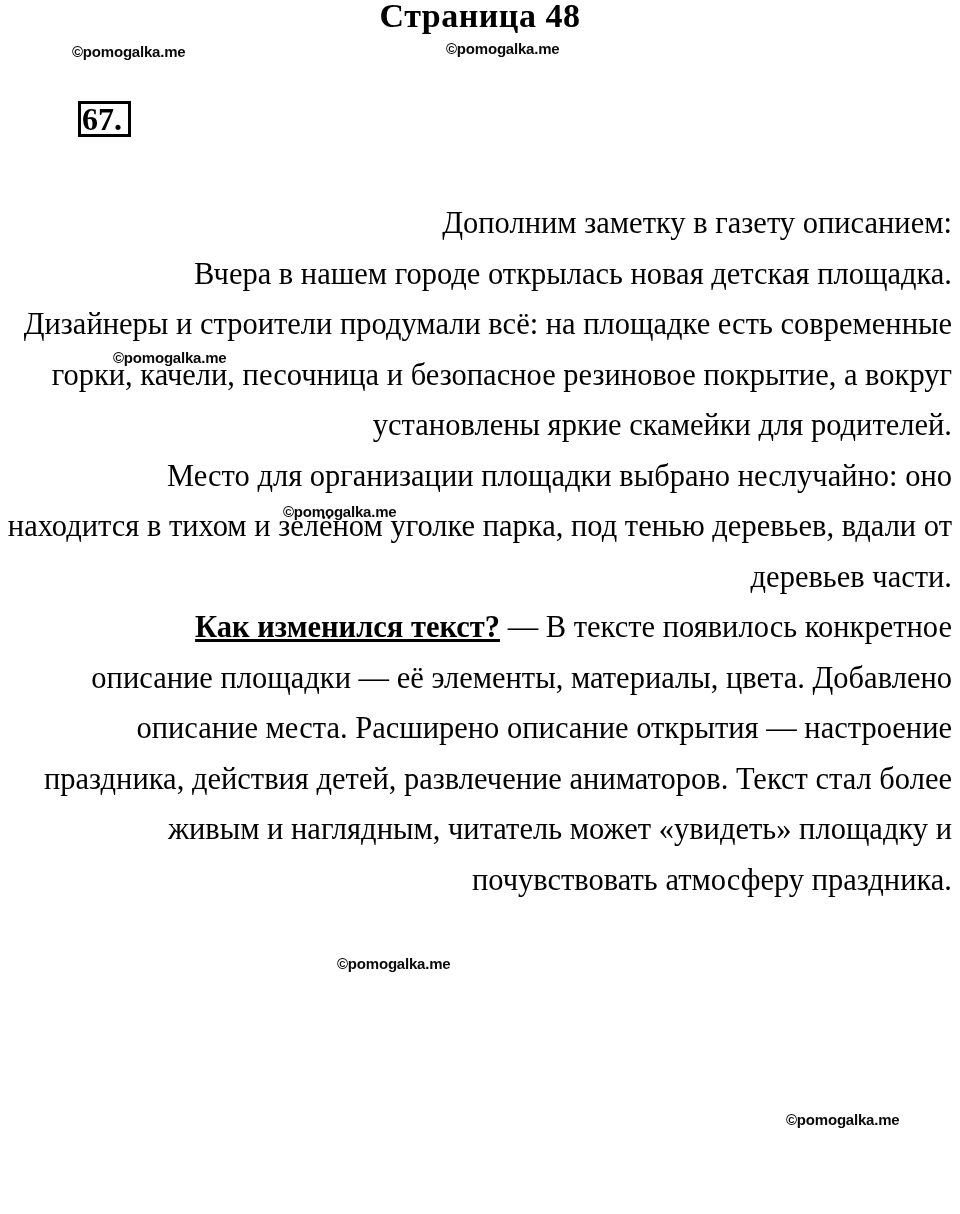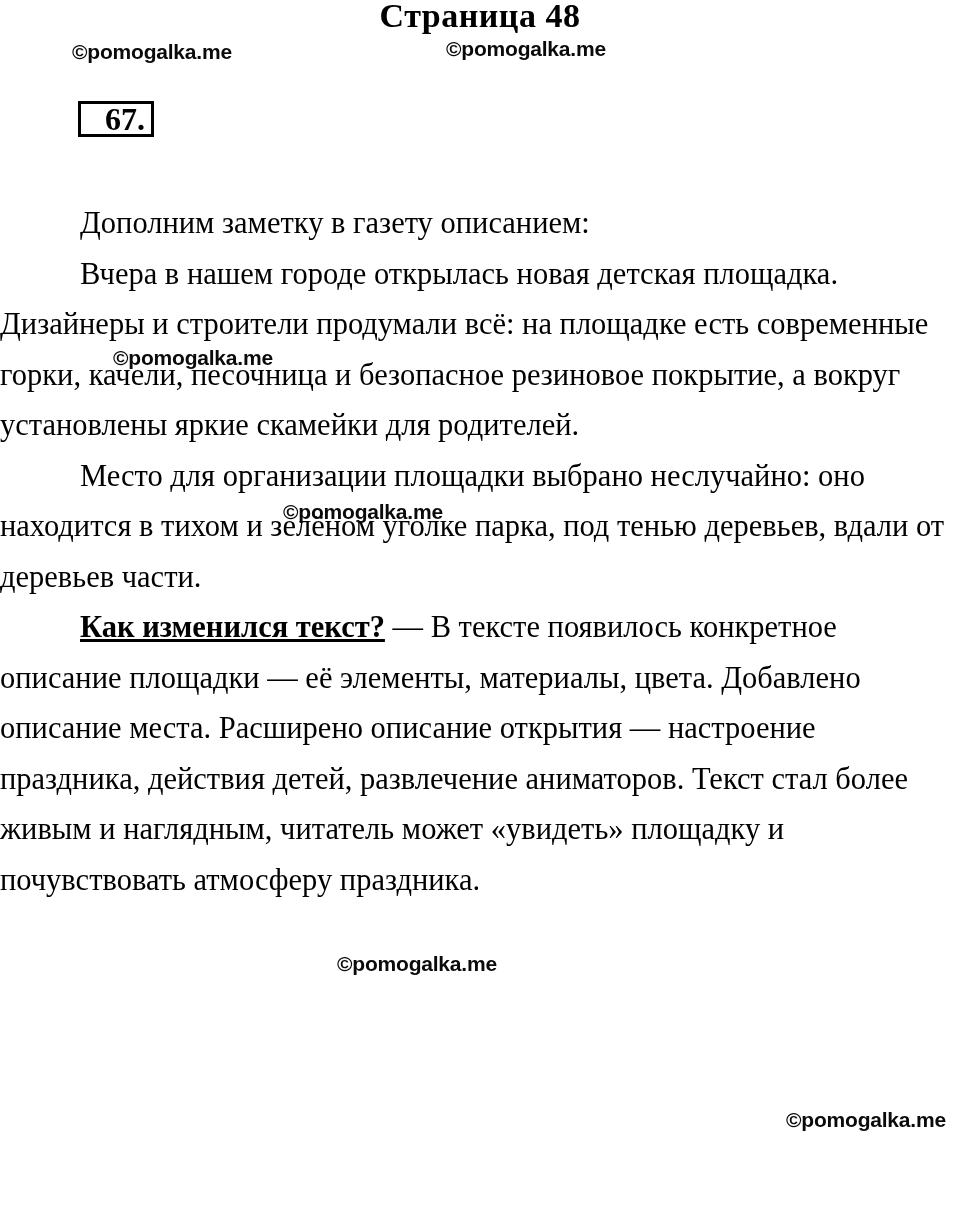--- a/index.html
+++ b/index.html
@@ -29,21 +29,21 @@
     line-height: 40px;
     white-space: nowrap;
   }
 
   
   .ex-box {
     position: absolute;
     left: 78px;
     top: 101px;
     border: 3px solid #000000;
-    padding: 0 6px 0 24px;
+    padding: 0 6px 0 1px;
     height: 36px;
     display: flex;
     align-items: center;
     background: #ffffff;
     box-sizing: border-box;
   }
   .ex-box-label {
     font-size: 32px;
     font-weight: bold;
     line-height: 32px;
@@ -55,37 +55,37 @@
     position: absolute;
     left: 0px;
     top: 198px;
     width: 952px;
     font-size: 30.5px;
     line-height: 50.5px;
   }
   .para {
     margin: 0;
     text-indent: 80px;
-    text-align: left;
+    text-align: right;
     white-space: normal;
   }
   .para + .para {
     margin-top: 0;
   }
   .para b {
     font-weight: bold;
     text-decoration: underline;
   }
 
   
   .wm {
     position: absolute;
     font-family: "Liberation Sans", "DejaVu Sans", sans-serif;
     font-weight: bold;
-    font-size: 21px;
+    font-size: 15px;
     line-height: 19px;
     color: #0a0a0a;
     white-space: nowrap;
     letter-spacing: -0.2px;
   }
 </style>
 </head>
 <body>
 
 <div class="page-title">Страница 48</div>

